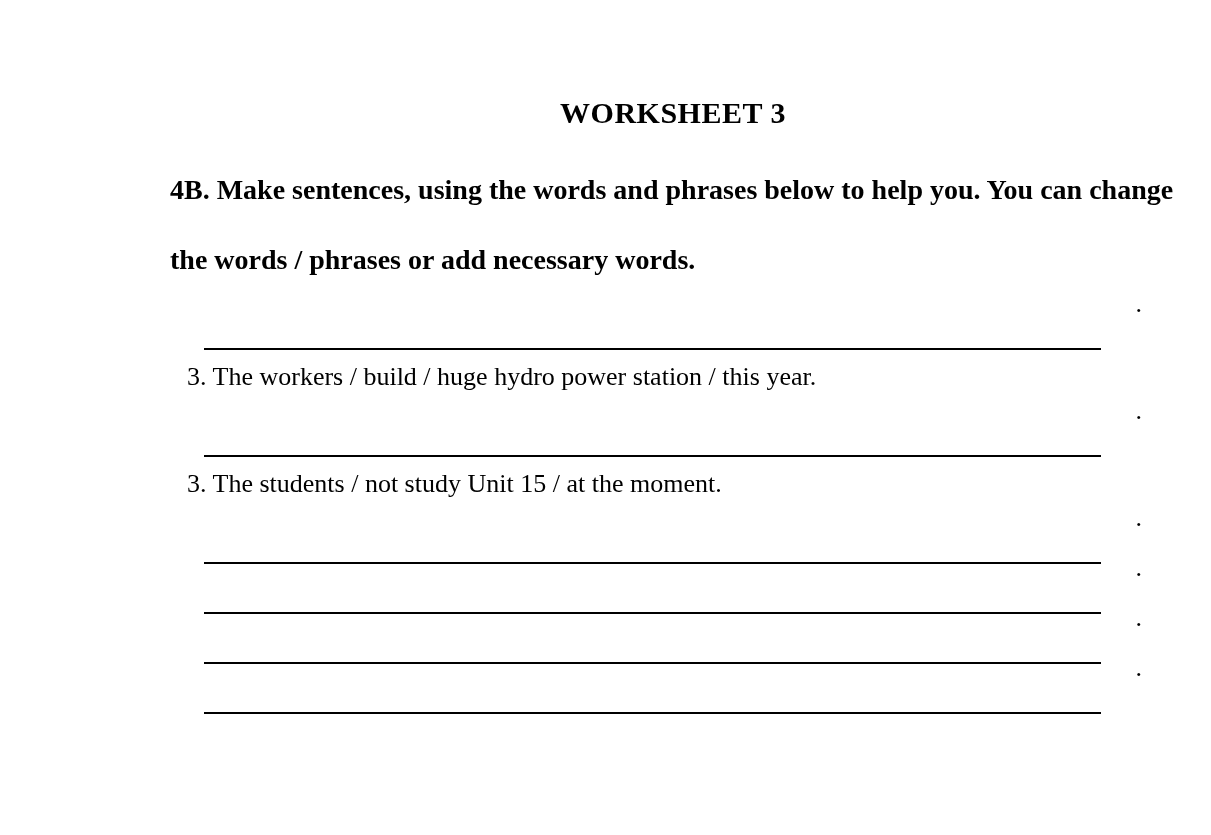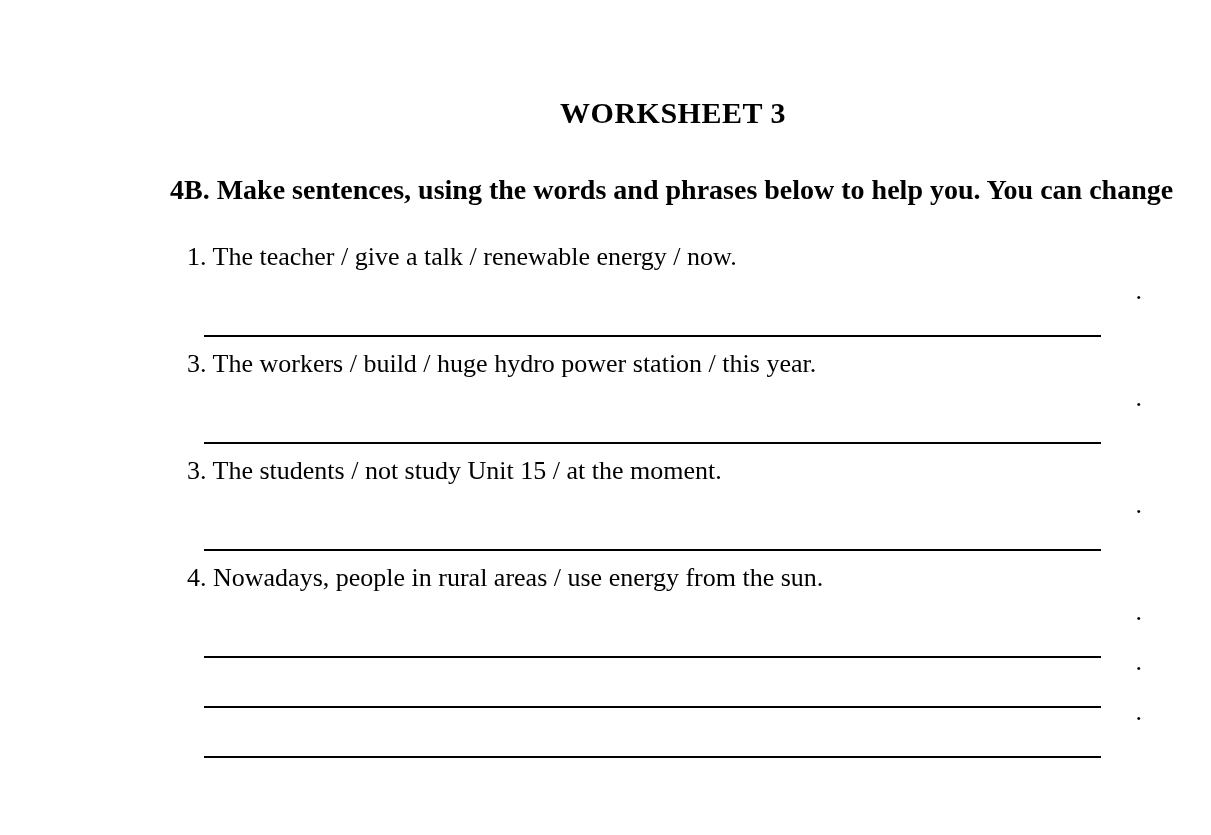--- a/index.html
+++ b/index.html
@@ -66,26 +66,26 @@
 </head>
 <body>
 
 <div class="page">
   <div class="doc">
 
     <div class="title">WORKSHEET 3</div>
 
     <div class="instructions">
       <span class="instr-line">4B. Make sentences, using the words and phrases below to help you. You can change</span>
+      <span class="instr-line">the words / phrases or add necessary words.</span>
     </div>
 
     <div class="items">
 
       <div class="item first">
-        <div class="sentence">1. The teacher / give a talk / renewable energy / now.</div>
         <div class="answer-row">
           <div class="answer-blank"></div>
           <span class="answer-period">.</span>
         </div>
       </div>
 
       <div class="item">
         <div class="sentence">3. The workers / build / huge hydro power station / this year.</div>
         <div class="answer-row">
           <div class="answer-blank"></div>
@@ -95,21 +95,20 @@
 
       <div class="item">
         <div class="sentence">3. The students / not study Unit 15 / at the moment.</div>
         <div class="answer-row">
           <div class="answer-blank"></div>
           <span class="answer-period">.</span>
         </div>
       </div>
 
       <div class="item">
-        <div class="sentence">4. Nowadays, people in rural areas / use energy from the sun.</div>
         <div class="answer-row">
           <div class="answer-blank"></div>
           <span class="answer-period">.</span>
         </div>
       </div>
 
       <div class="item">
         <div class="answer-row">
           <div class="answer-blank"></div>
           <span class="answer-period">.</span>

